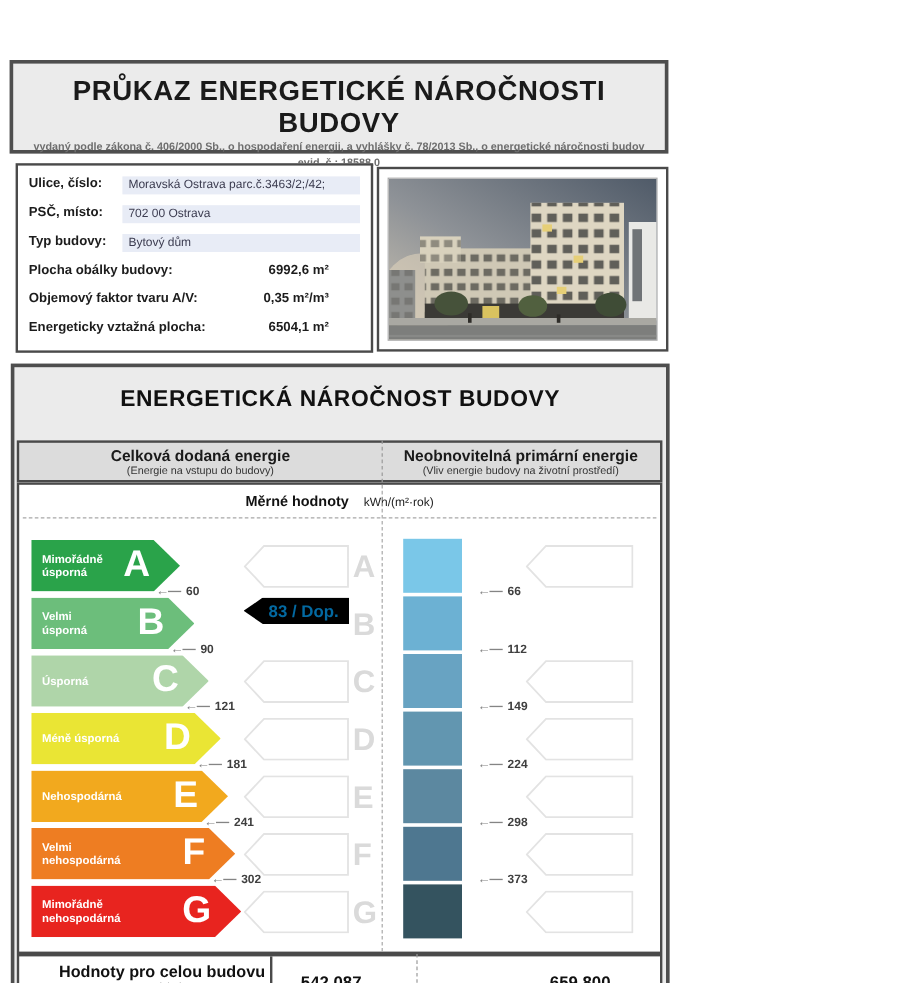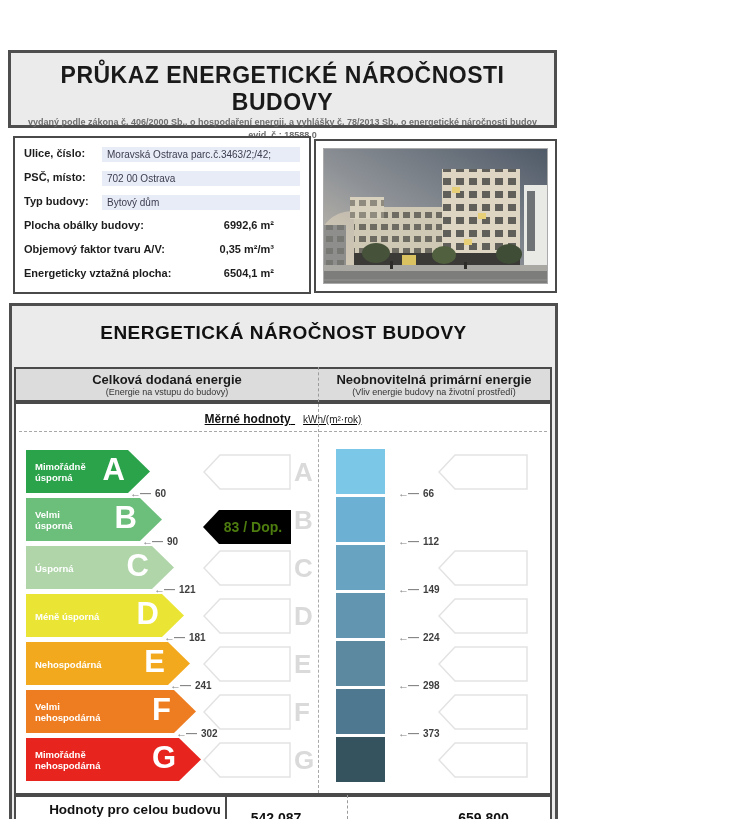--- a/index.html
+++ b/index.html
@@ -34,21 +34,21 @@
   .col-headers { position:absolute; left:2px; top:61px; width:538px; height:35px;
     background:#dcdcdc; border:2px solid #4a4a4a; display:flex; }
   .col-head { text-align:center; padding-top:3px; }
   .col-head.left  { width:302px; }
   .col-head.right { flex:1; }
   .col-title { font-size:13px; font-weight:bold; color:#1a1a1a; line-height:15px; }
   .col-sub { font-size:9px; color:#333; line-height:11px; }
 
   .chart-box { position:absolute; left:2px; top:96px; width:538px; height:393px;
     background:#ffffff; border:2px solid #4a4a4a; }
-  .measured { position:absolute; top:5px; left:0; width:100%; text-align:center;text-decoration:underline; }
+  .measured { position:absolute; top:5px; left:0; width:100%; text-align:center; }
   .measured b { font-size:12px; color:#111; }
   .measured span { font-size:10px; color:#222; margin-left:8px; }
   .h-dashed { position:absolute; top:27px; left:3px; right:3px; border-top:1px dashed #a8a8a8; }
   .v-dashed { position:absolute; left:302px; top:0; bottom:0; border-left:1px dashed #a8a8a8; }
   .v-dashed-h { position:absolute; left:302px; top:-2px; bottom:-2px; border-left:1px dashed #9a9a9a; }
 
   .rows { position:absolute; left:10px; top:44px; right:2px; }
   .crow { position:relative; height:48px; }
 
   .carrow { position:absolute; left:0; top:2px; height:43px;
@@ -62,21 +62,21 @@
 
   .thresh { position:absolute; top:39px; font-size:10px; color:#3f3f3f; white-space:nowrap;font-weight:bold; }
   .thresh .tarrow { color:#848484; font-size:11px; letter-spacing:-1px; margin-right:5px; }
   .lt0{left:104px} .lt1{left:116px} .lt2{left:128px} .lt3{left:138px} .lt4{left:144px} .lt5{left:150px}
   .rt { left:372px; }
 
   .ghost { position:absolute; top:6px; }
   .ghost.gl { left:177px; } .ghost.gr { left:412px; }
   .ghost-letter { position:absolute; left:268px; top:9px; font-size:26px; font-weight:bold; color:#dadada; }
 
-  .badge { position:absolute; top:14px; height:34px; background:#000000; color:#4d7c0f;
+  .badge { position:absolute; top:2px; height:22px; background:#000000; color:#0369a1;
     clip-path:polygon(0 50%, 16px 0, 100% 0, 100% 100%, 16px 100%);
     display:flex; align-items:center; justify-content:center; padding-left:12px;
     font-weight:bold; }
   .badge.bl { left:177px; width:88px; font-size:14px; }
   .badge.br { left:412px; width:90px; font-size:15.5px; }
 
   .bsq { position:absolute; left:310px; top:1px; width:49px; height:45px; }
 
   .totals-row { position:absolute; left:2px; top:489px; width:538px; height:45px;
     background:#ffffff; border:2px solid #4a4a4a; display:flex;padding-left:29px; }

